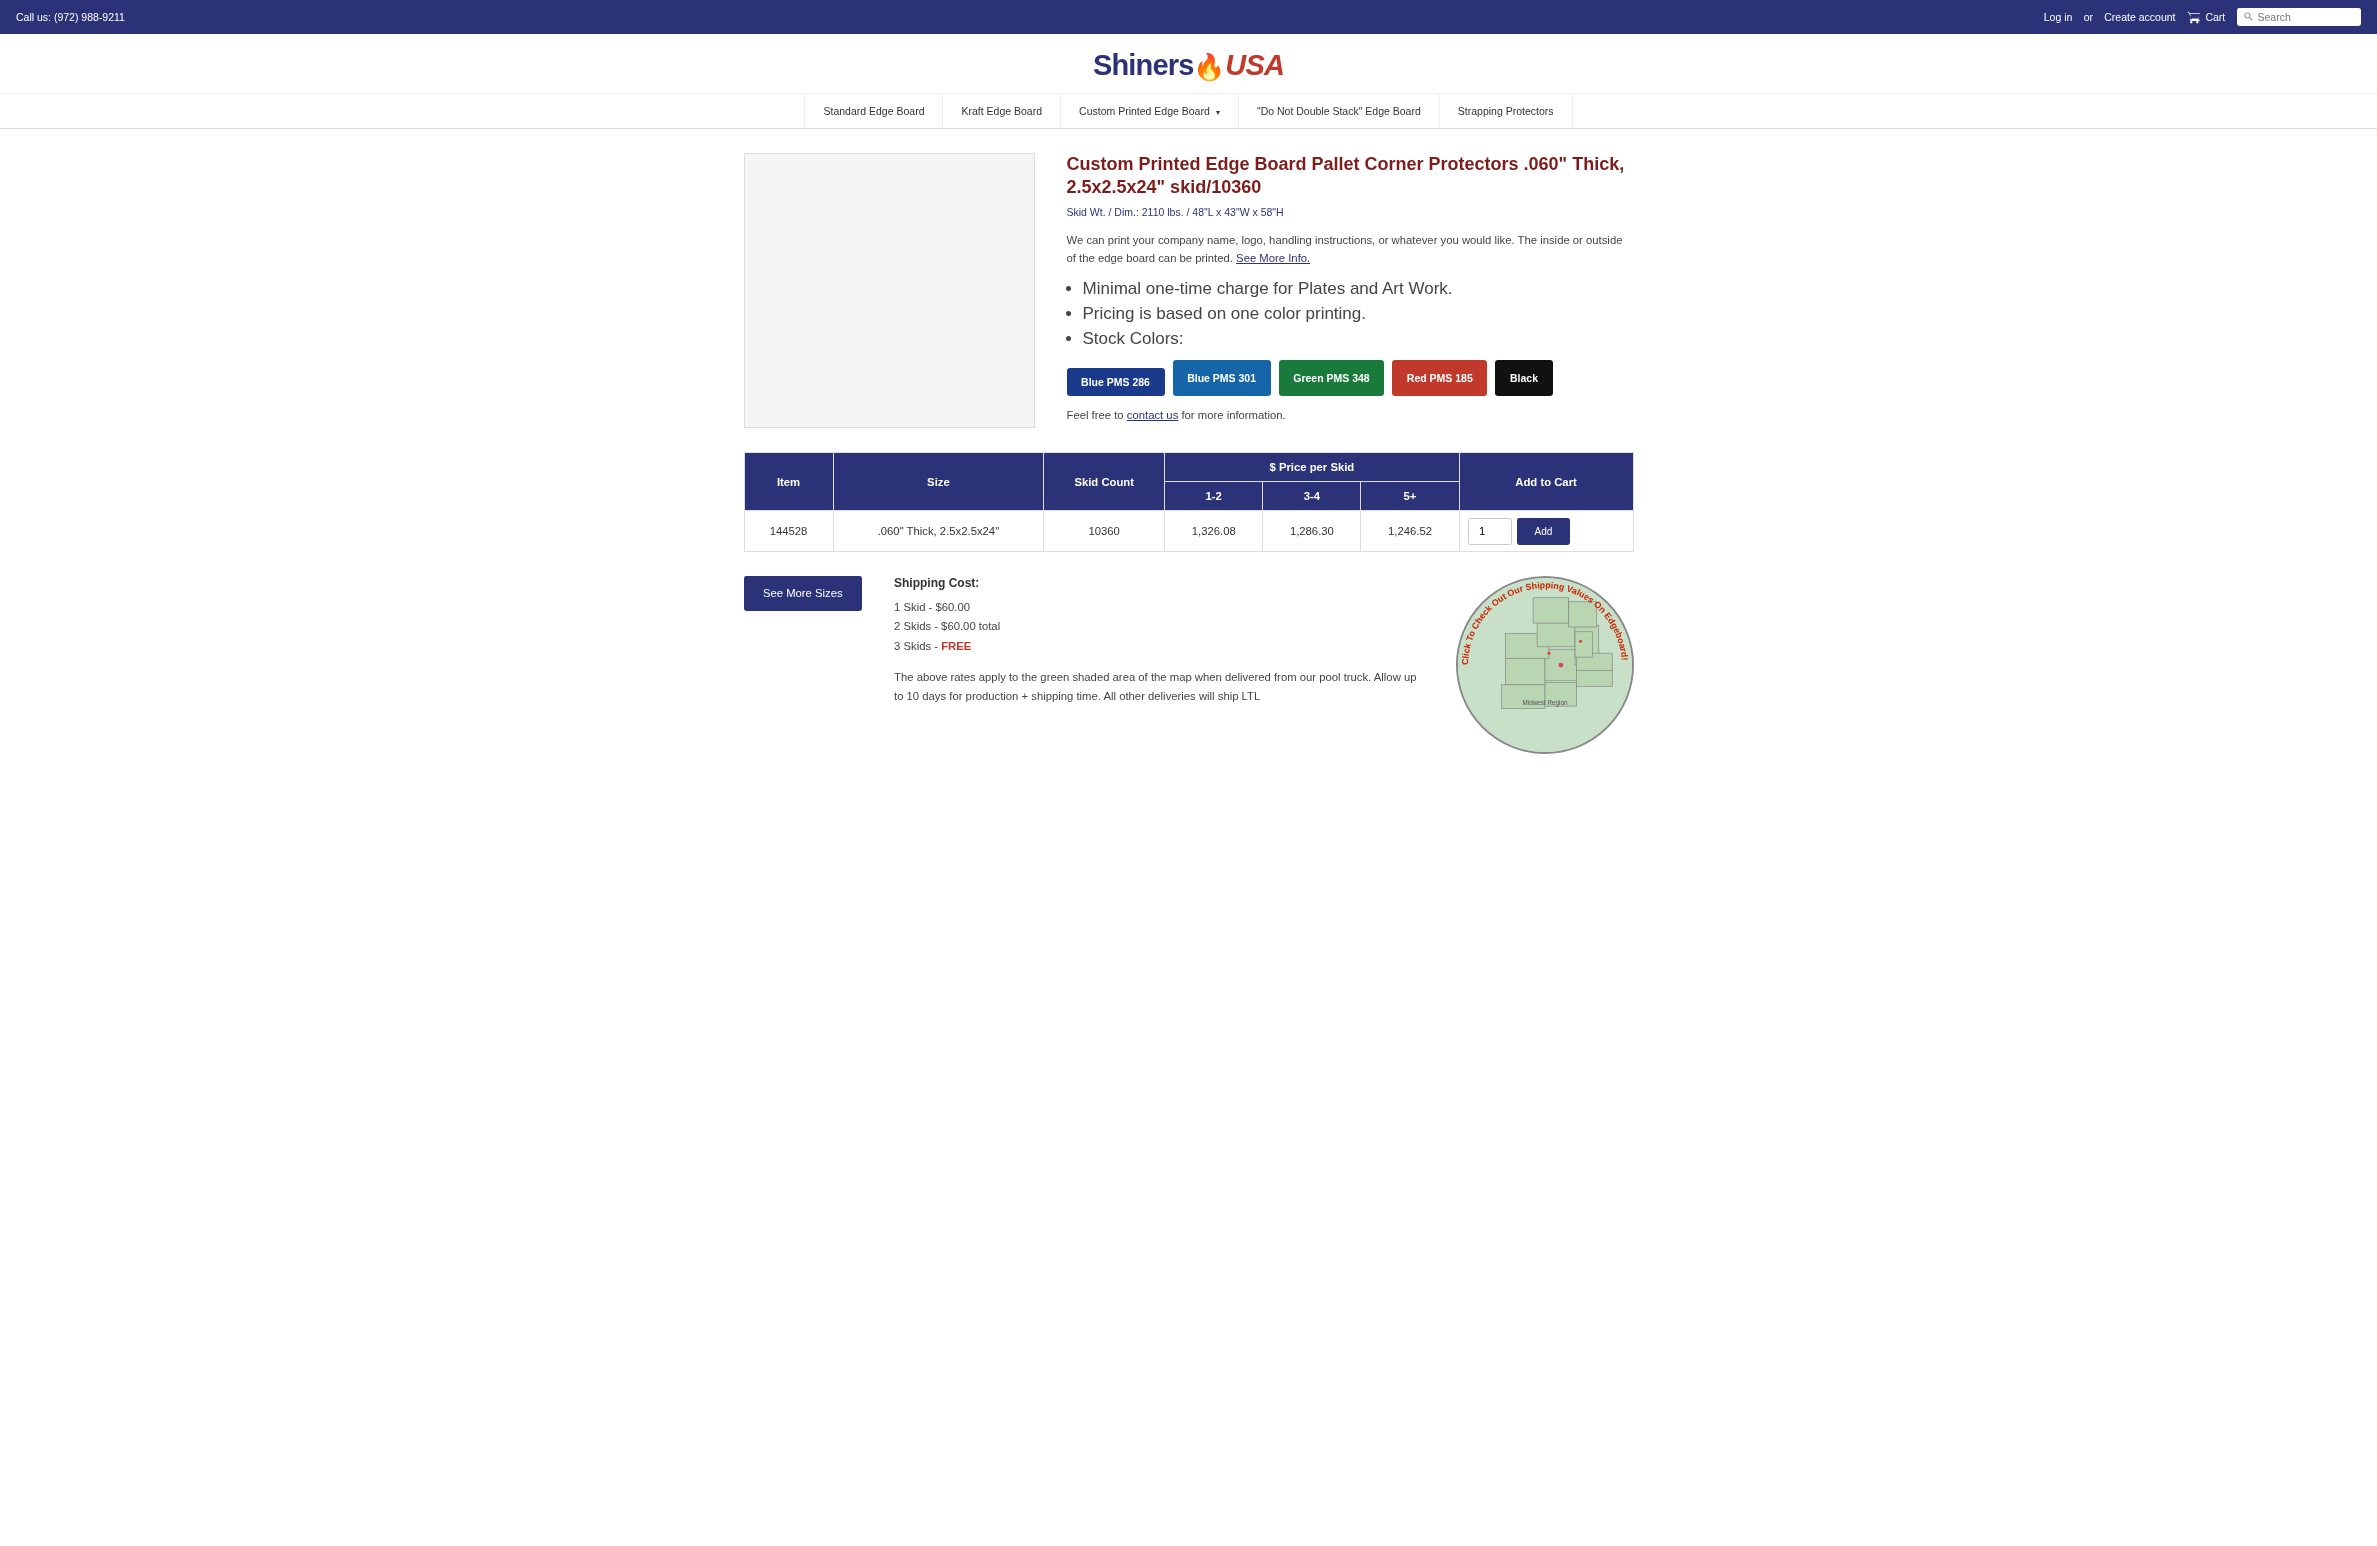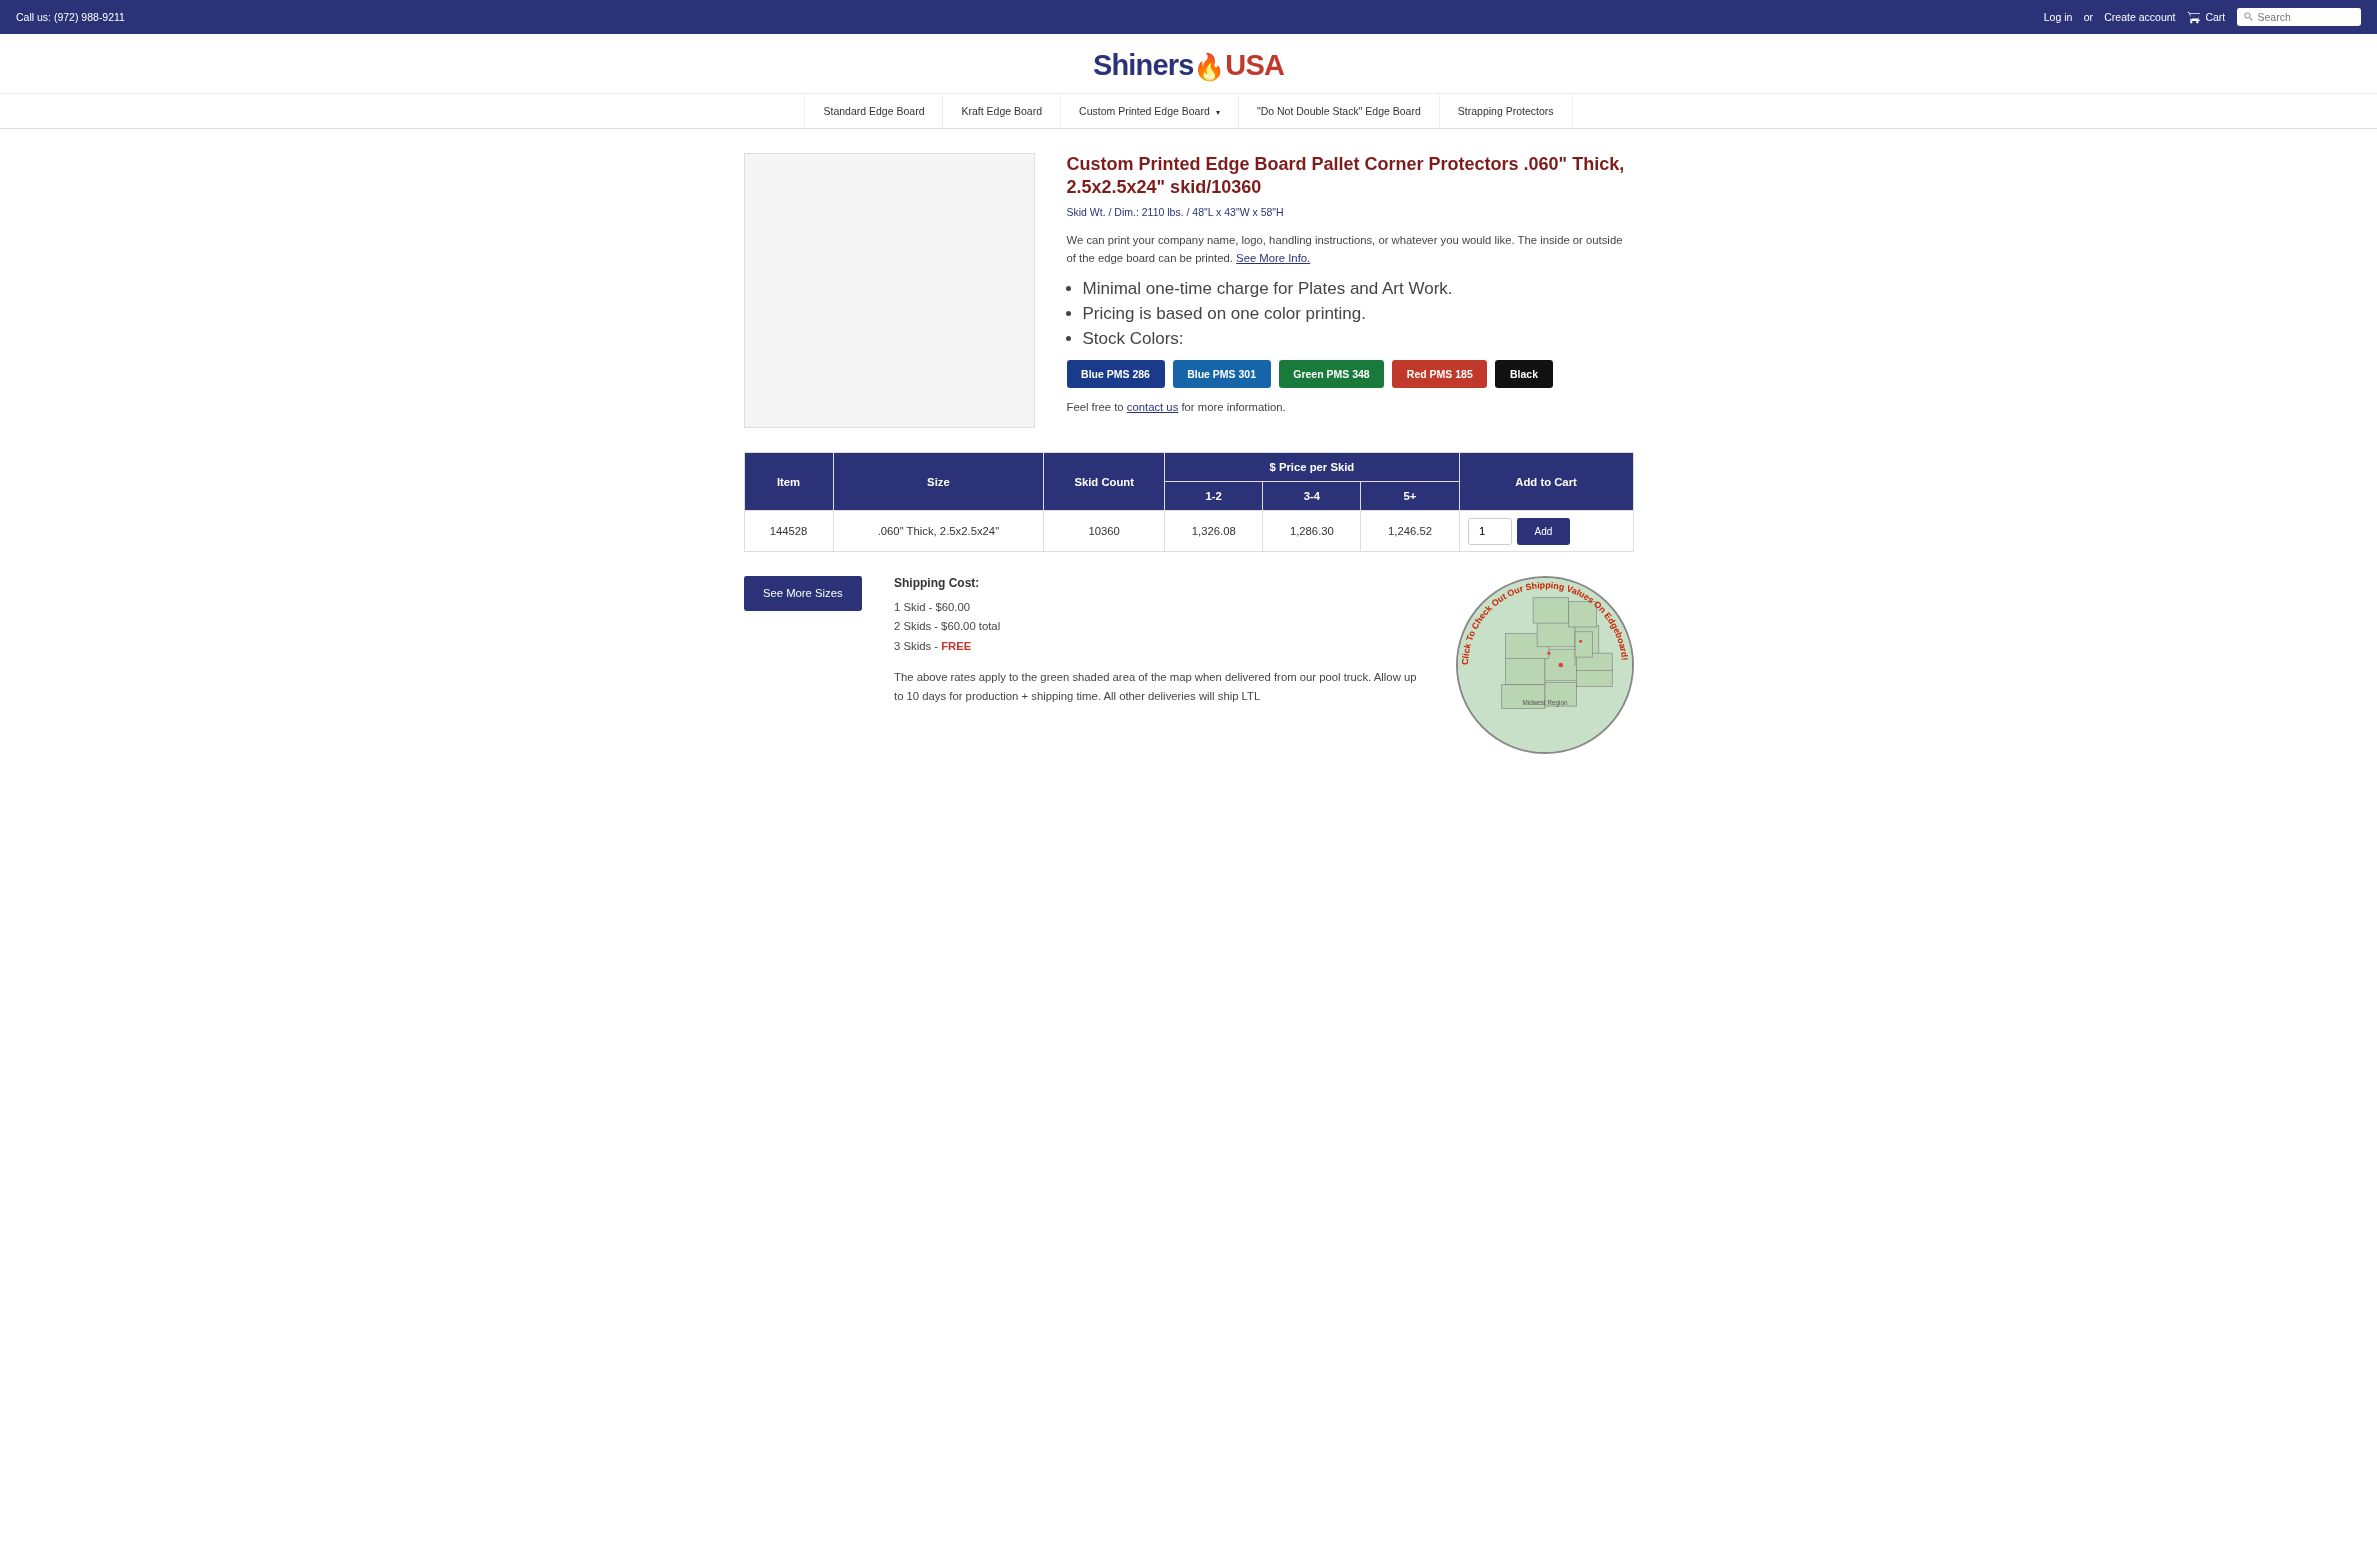--- a/index.html
+++ b/index.html
@@ -32,21 +32,21 @@
       text-align: center;
       padding: 14.6px 0 9.7px;
       border-bottom: 0.8px solid #eee;
     }
     .logo-area .logo-text {
       font-size: 29px;
       font-weight: 900;
       letter-spacing: -0.8px;
     }
     .logo-text .shiners { color: #2b3278; }
-    .logo-text .usa { color: #c0392b; }
+    .logo-text .usa { color: #c0392b; font-style: italic; }
 
     
     .main-nav {
       display: flex;
       justify-content: center;
       gap: 0;
       border-bottom: 0.8px solid #ddd;
       padding: 0;
     }
     .main-nav a {
@@ -105,21 +105,21 @@
     .color-buttons { display: flex; gap: 8px; flex-wrap: wrap; margin-bottom: 13px; }
     .color-btn {
       padding: 8px 14.6px;
       border: none;
       border-radius: 3.2px;
       color: #fff;
       font-size: 10.5px;
       font-weight: bold;
       cursor: pointer;
     }
-    .color-btn.blue286 { background: #1a3a8c; }
+    .color-btn.blue286 { background: #1a3a8c; margin-top: 8px; }
     .color-btn.blue301 { background: #1565a8; }
     .color-btn.green348 { background: #1a7a3c; }
     .color-btn.red185 { background: #c0392b; }
     .color-btn.black { background: #111; }
 
     .contact-line { font-size: 11.3px; color: #444; }
     .contact-line a { color: #2b3278; }
 
     
     .table-section {

